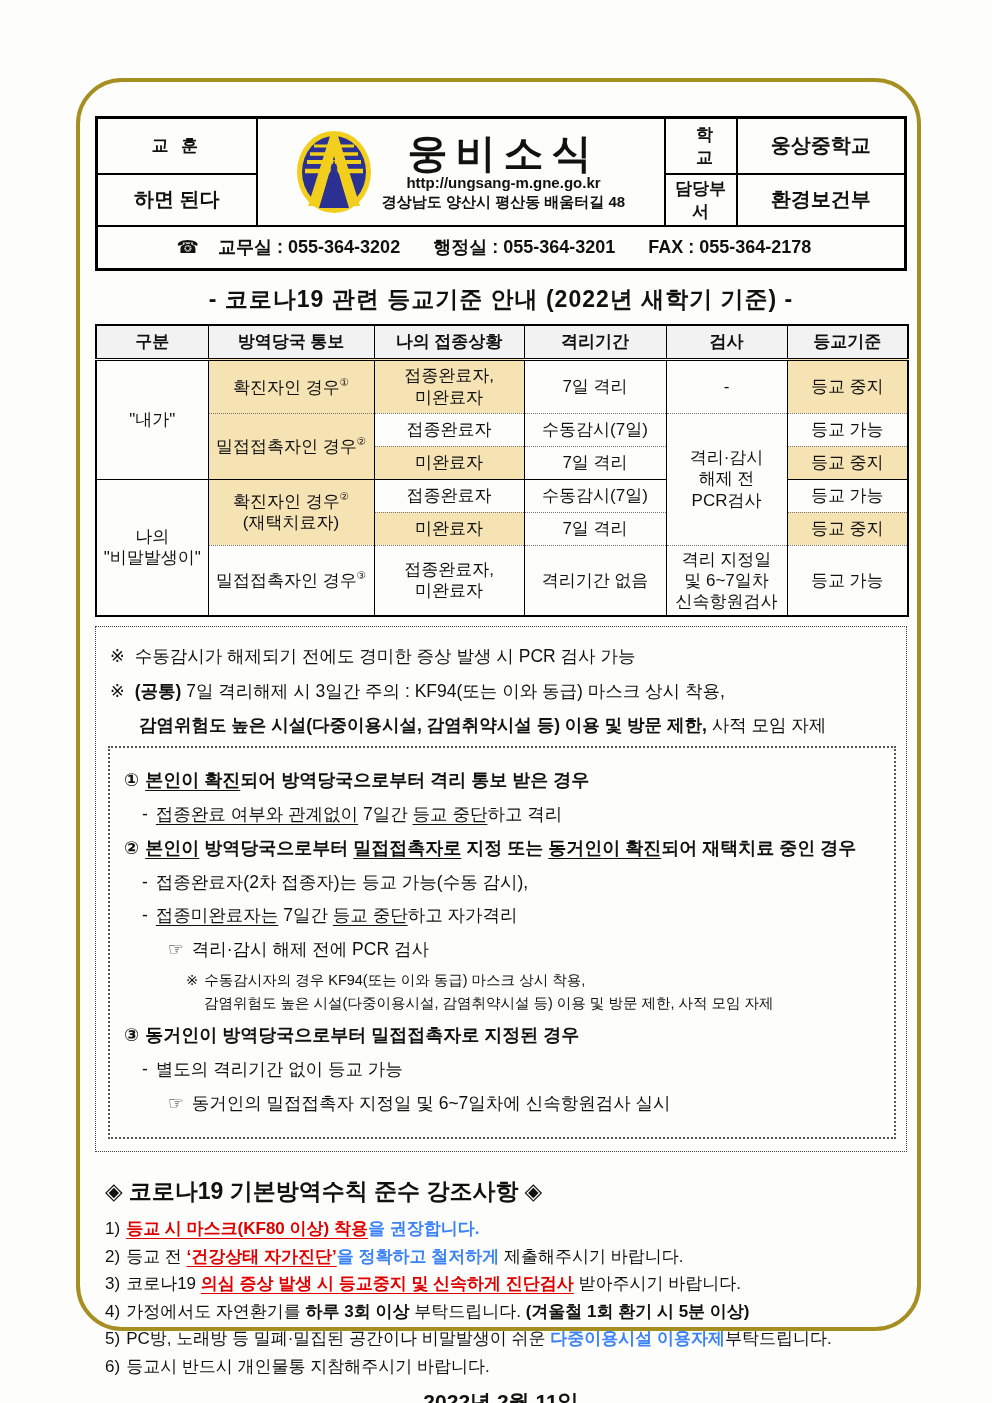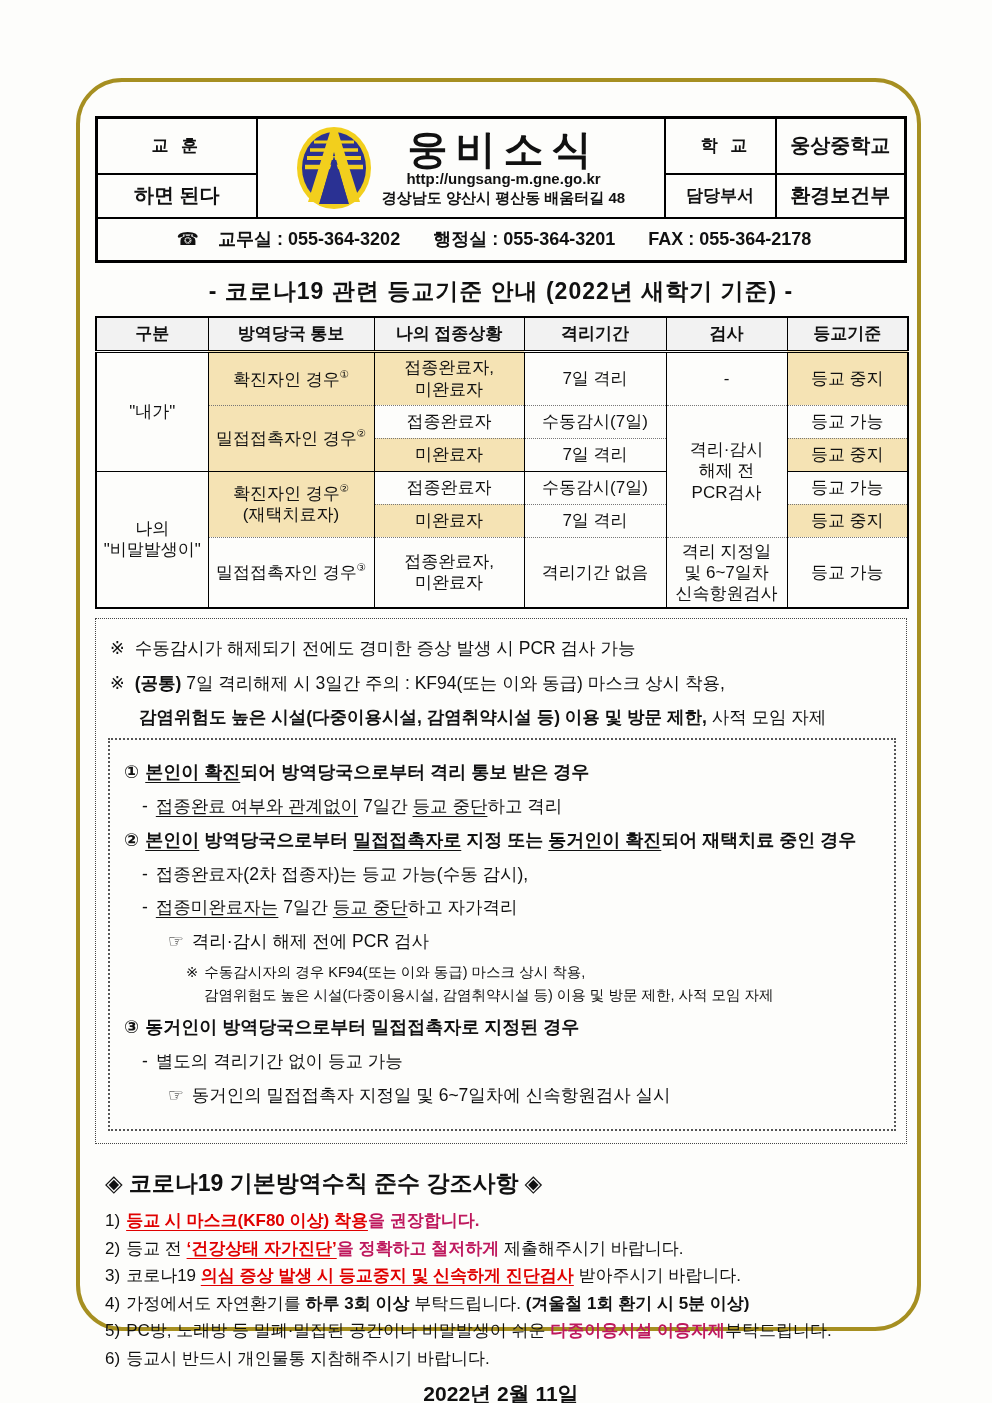--- a/index.html
+++ b/index.html
@@ -69,21 +69,21 @@
   .d-note .mark { margin-right:6px; }
   .d-note2 { font-size:14.5px; margin:4px 0 2px 80px; }
   u, .u { text-decoration:underline; text-underline-offset:4px; }
 
   
   .emphasis { margin-top:16px; padding:0 2px 0 10px; }
   .em-head { font-weight:bold; font-size:23px; margin-bottom:8px;margin-top:24px; }
   .em-head .dia { margin:0 6px; }
   .em-item { font-size:17px; line-height:1.62; }
   .em-item .num { margin-right:6px; }
-  .red { color:#be185d; font-weight:bold; }
+  .red { color:#3b82f6; font-weight:bold; }
   .redu { color:#e00000; font-weight:bold; text-decoration:underline; text-underline-offset:4px; text-decoration-color:#e00000; }
 
   
   .f-date { text-align:center; font-weight:bold; font-size:21px; margin-top:8px; }
 </style>
 </head>
 <body>
 
 <div class="gold-frame"></div>
 
@@ -107,21 +107,21 @@
             <path d="M34 6 L42 6 L64 76 L52 76 L38 26 L24 76 L12 76 Z" fill="#f2cf1d"></path>
             <path d="M38 30 L53 78 L23 78 Z" fill="#2a3193"></path>
           </svg>
           <div class="mh-texts">
             <div class="mh-title">웅비소식</div>
             <div class="mh-url">http://ungsang-m.gne.go.kr</div>
             <div class="mh-addr">경상남도 양산시 평산동 배움터길 48</div>
           </div>
         </div>
       </td>
-      <td style="width:111px; height:56px;padding-left:16px;" class="mh-label">학 교</td>
+      <td style="width:72px; height:56px;padding-left:16px;" class="mh-label">학 교</td>
       <td class="mh-value">웅상중학교</td>
     </tr>
     <tr>
       <td class="mh-motto">하면 된다</td>
       <td class="mh-label" style="letter-spacing:0; height:44px;">담당부서</td>
       <td class="mh-value">환경보건부</td>
     </tr>
     <tr>
       <td colspan="4" class="mh-phone">
         <span class="ph-icon" style="margin:0;">☎</span>

